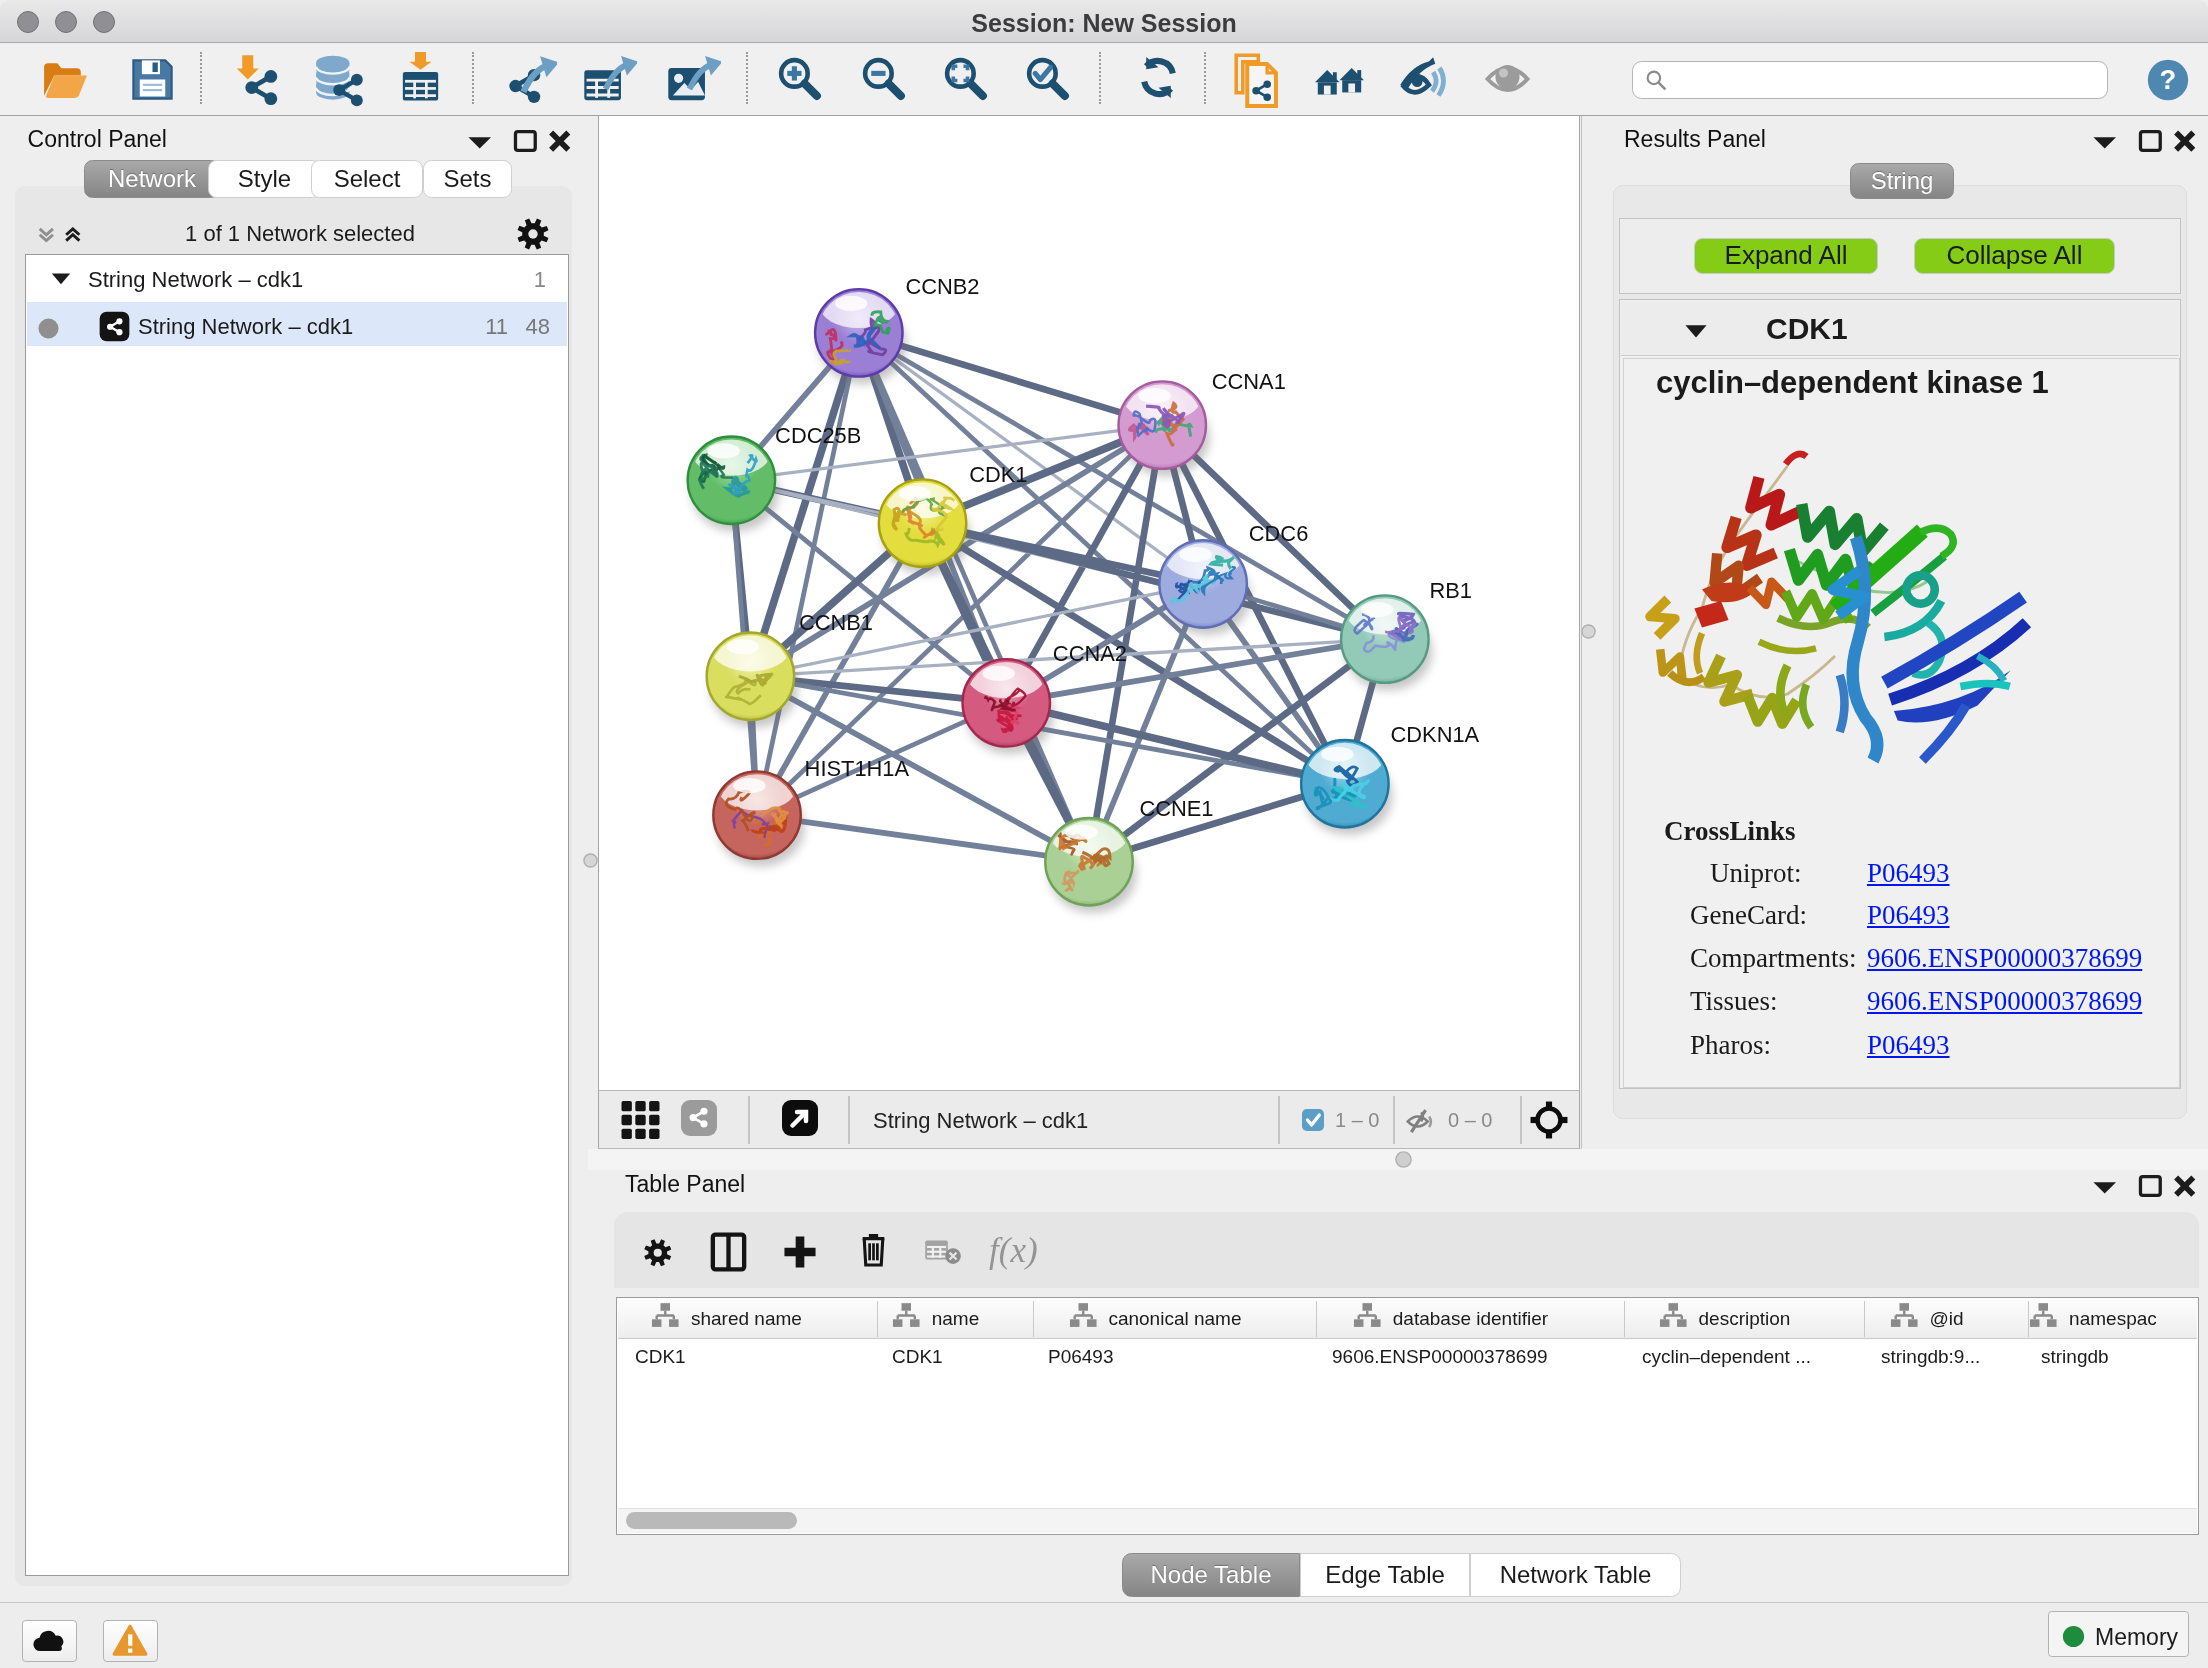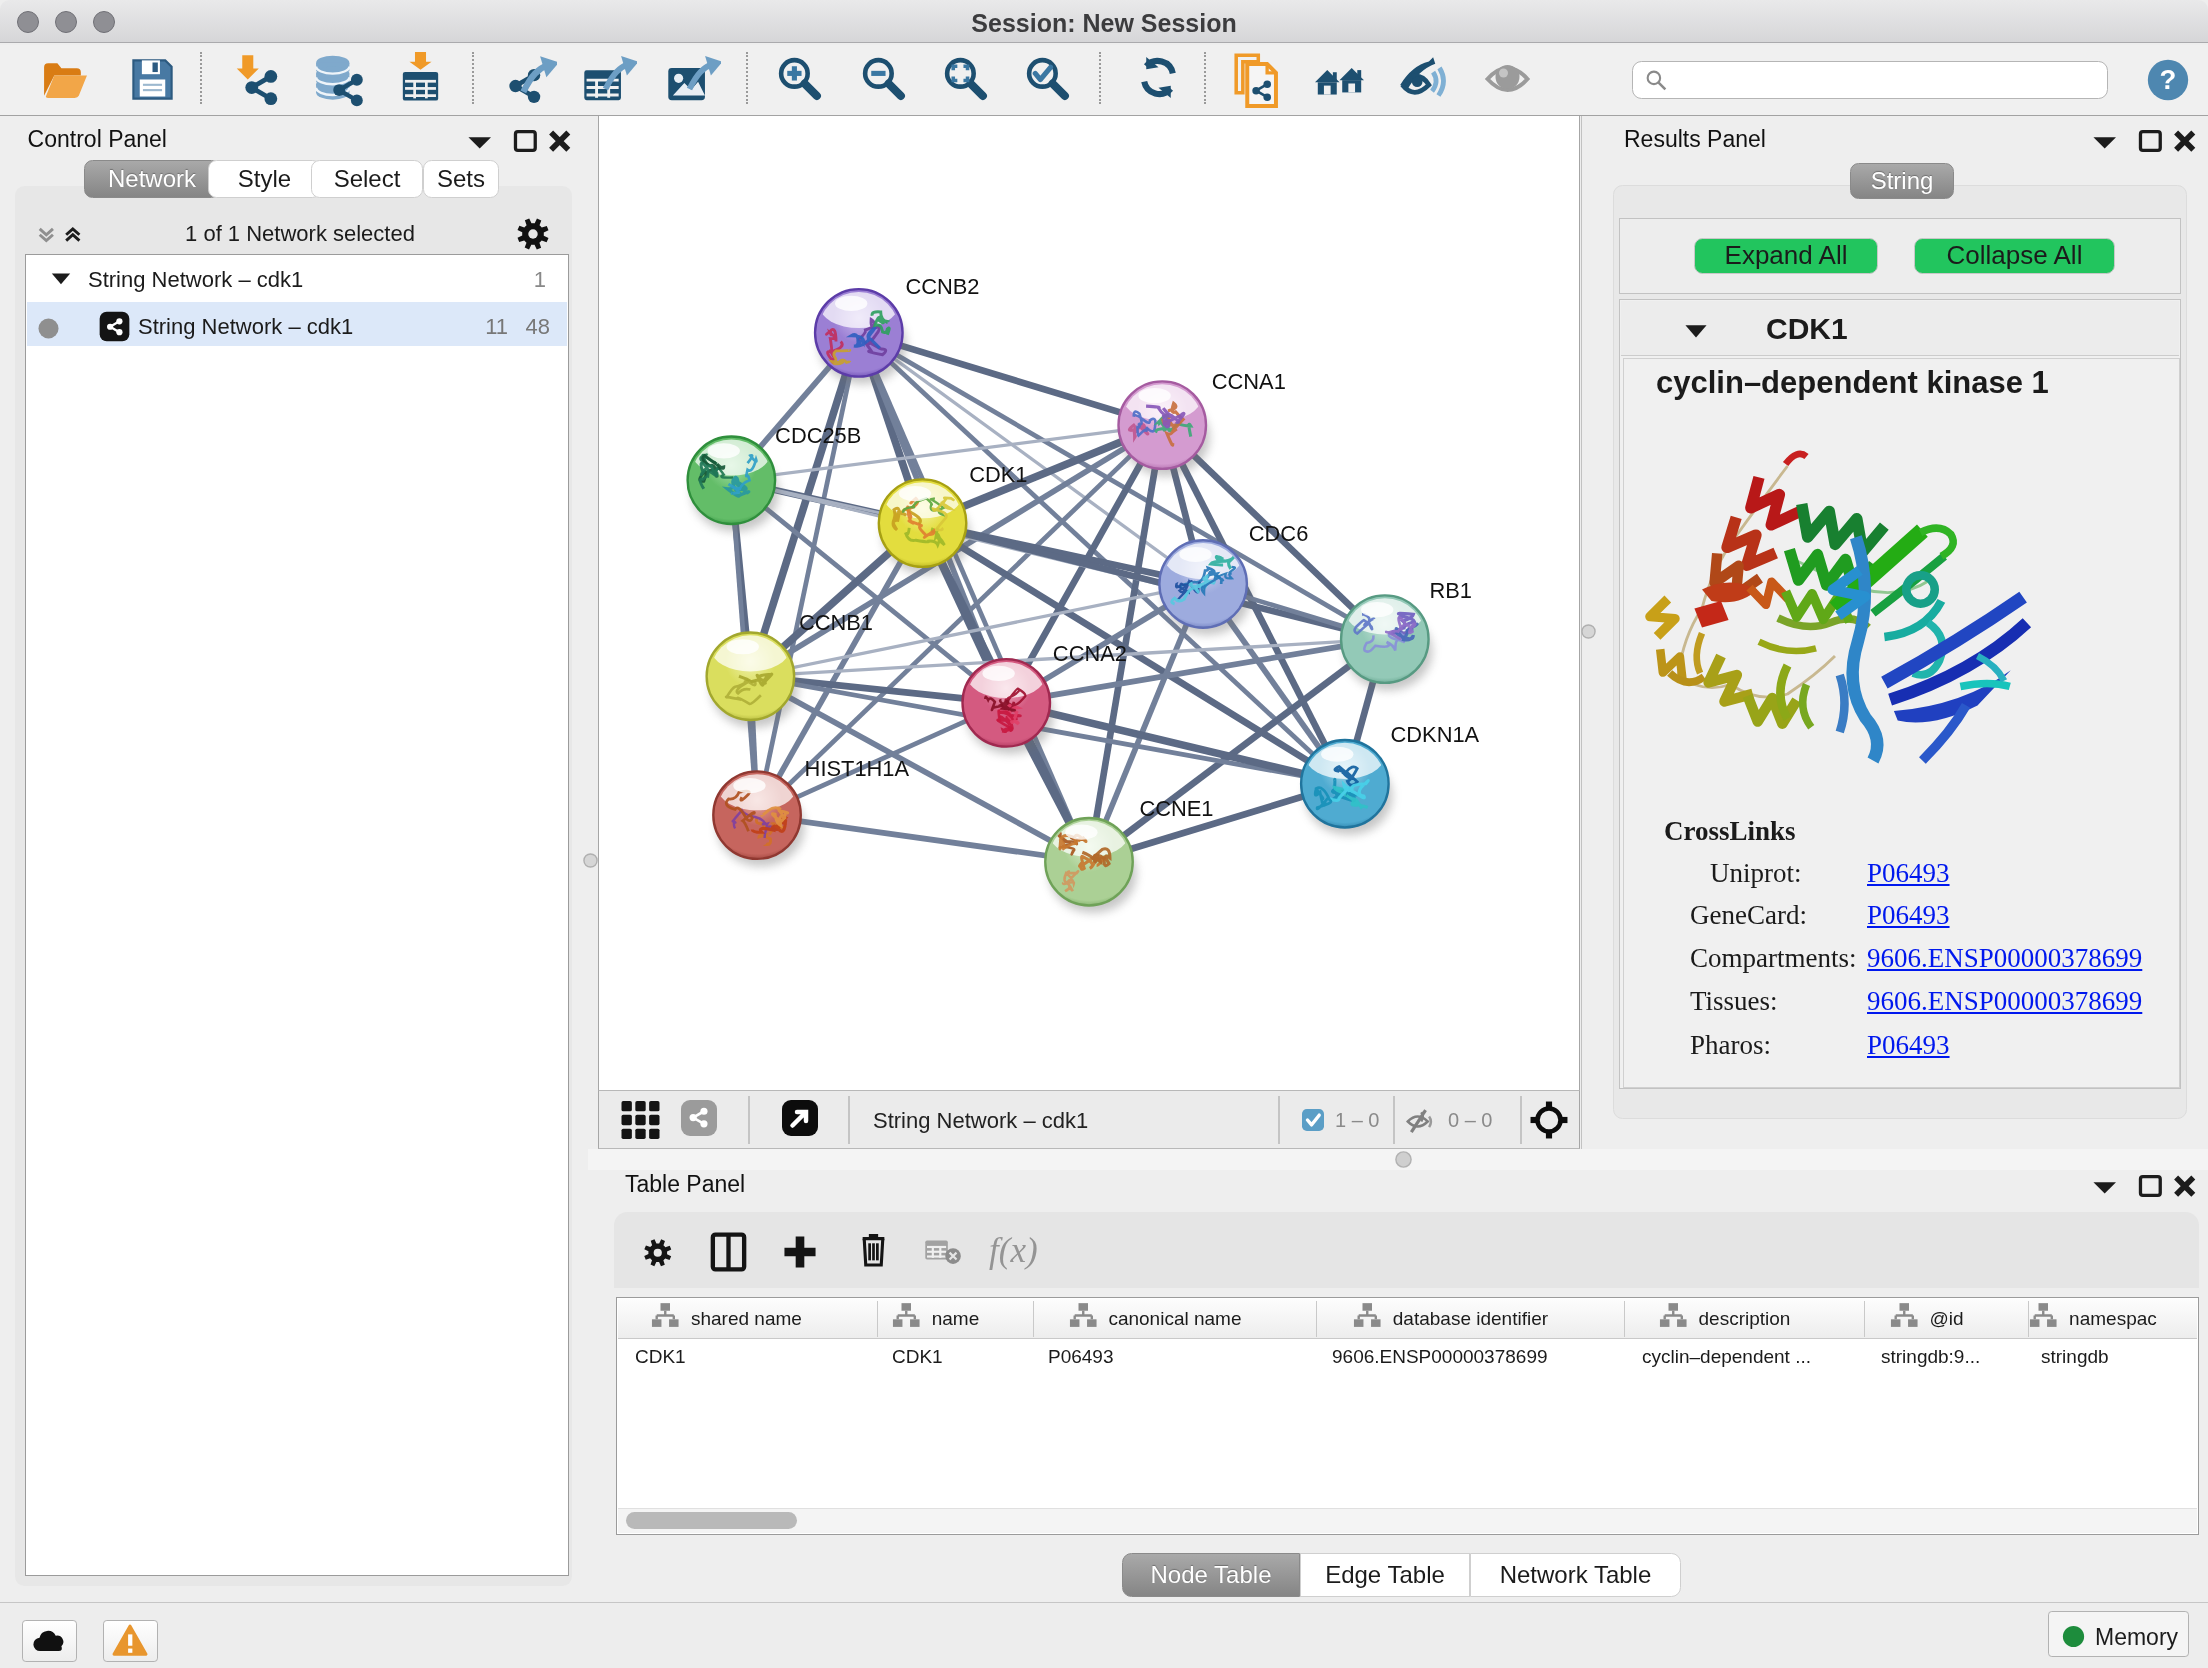--- a/index.html
+++ b/index.html
@@ -10,21 +10,21 @@
 .tl { width:22px; height:22px; border-radius:50%; background:#8f8f94; border:1.9px solid #707076; top:10.5px; }
 .title { width:100%; text-align:center; top:8.6px; font-size:25px; font-weight:bold; color:#3c3c3e; }
 .toolbar { left:0; top:45px; width:2208px; height:71px; background:#f0f0f0; border-bottom:1.9px solid #a2a2a2; }
 .vsep { width:0px; border-left:2.9px dotted #9a9a9a; top:9.5px; height:52px; }
 .panel-title { font-size:23px; color:#111; }
 
 .tab { height:38px; font-size:24px; text-align:center; border:1.9px solid #cfcfcf; background:#ffffff; border-radius:8.6px; line-height:35px; }
 .tab.sel { background:linear-gradient(#a9a9a9,#858585); color:#fff; border-color:#8a8a8a; text-shadow:0 -1px 1px rgba(0,0,0,.3);}
 .graybox { background:#e7e7e7; border-radius:9.5px; }
 .whitebox { background:#ffffff; border:1.9px solid #9b9b9b; }
-.btn { background:#22c55e; border:1.9px solid #c8c8c8; border-radius:8.6px; font-size:26px; text-align:center; }
+.btn { background:#84cc16; border:1.9px solid #c8c8c8; border-radius:8.6px; font-size:26px; text-align:center; }
 .serif { font-family:"Liberation Serif", serif; }
 a.link { color:#0018ee; text-decoration:underline; }
 .cell { font-size:19px; white-space:nowrap; }
 </style></head><body>
 <div class="abs win-titlebar"></div>
 <div class="abs tl" style="left:17px;"></div>
 <div class="abs tl" style="left:55px;"></div>
 <div class="abs tl" style="left:93px;"></div>
 <div class="abs title">Session: New Session</div>
 <div class="abs toolbar"></div>
@@ -176,21 +176,21 @@
 <div class="abs panel-title" style="left:27.6px;top:126px;">Control Panel</div>
 <svg class="abs" style="left:466px;top:126px;" width="114" height="32" viewBox="0 0 120 34">
     <path d="M2,12 L26,12 L14,24 Z" fill="#1c1c1c"></path>
     <rect x="52" y="6" width="21" height="20" rx="2.5" fill="none" stroke="#1c1c1c" stroke-width="3.5"></rect>
     <path d="M92,9 L106,23 M106,9 L92,23" stroke="#1c1c1c" stroke-width="6" stroke-linecap="square"></path>
   </svg>
 <div class="abs graybox" style="left:15px;top:186px;width:557px;height:1400px;"></div>
 <div class="abs tab sel" style="left:84px;top:160px;width:136px;">Network</div>
 <div class="abs tab" style="left:208px;top:160px;width:113px;">Style</div>
 <div class="abs tab" style="left:311px;top:160px;width:112px;">Select</div>
-<div class="abs tab" style="left:423px;top:160px;width:76px;">Sets</div>
+<div class="abs tab" style="left:423px;top:160px;width:89px;">Sets</div>
 <svg class="abs" style="left:34px;top:223px;" width="57" height="25" viewBox="0 0 70 34">
     <path d="M4,8 L13,16 L22,8 M4,16 L13,24 L22,16" fill="none" stroke="#8f8f8f" stroke-width="4"></path>
     <path d="M40,16 L49,8 L58,16 M40,24 L49,16 L58,24" fill="none" stroke="#1c1c1c" stroke-width="4"></path>
   </svg>
 <div class="abs" style="left:105px;top:221px;width:390px;text-align:center;font-size:22px;">1 of 1 Network selected</div>
 <svg class="abs" style="left:516px;top:217px;" width="34" height="34" viewBox="0 0 36 36">
     <path d="M34.4,22.2 L32.4,26.8 L27.2,24.9 L24.8,27.3 L26.6,32.6 L22.0,34.4 L19.6,29.4 L16.2,29.4 L13.8,34.4 L9.2,32.4 L11.1,27.2 L8.7,24.8 L3.4,26.6 L1.6,22.0 L6.6,19.6 L6.6,16.2 L1.6,13.8 L3.6,9.2 L8.8,11.1 L11.2,8.7 L9.4,3.4 L14.0,1.6 L16.4,6.6 L19.8,6.6 L22.2,1.6 L26.8,3.6 L24.9,8.8 L27.3,11.2 L32.6,9.4 L34.4,14.0 L29.4,16.4 L29.4,19.8 Z" fill="#111111"></path>
     <circle cx="18.0" cy="18.0" r="10.8" fill="#111111"></circle>
     <circle cx="18.0" cy="18.0" r="5.0" fill="#e7e7e7"></circle>
   </svg>

